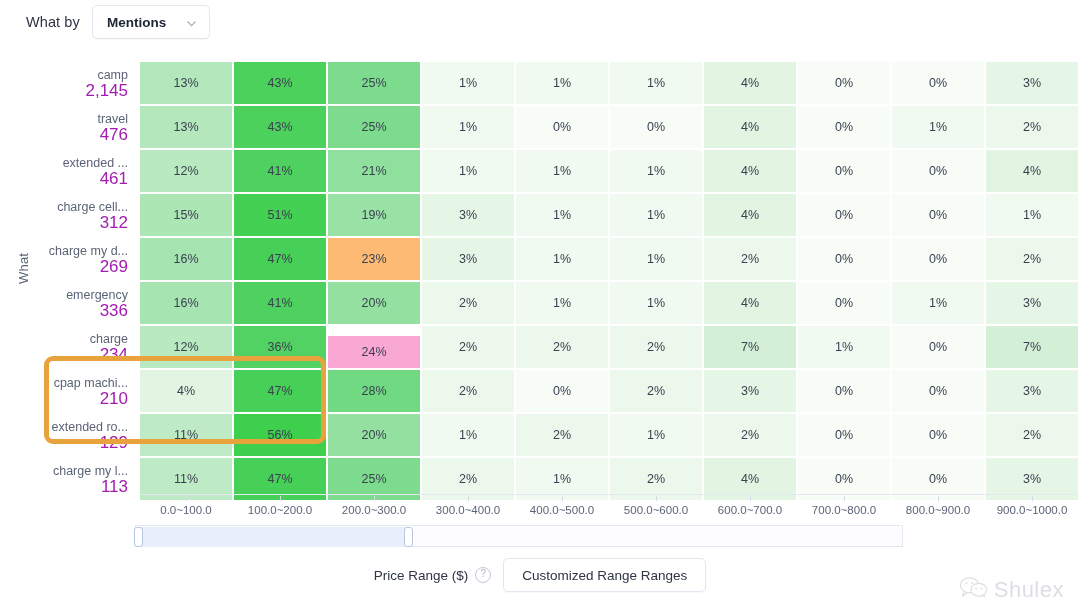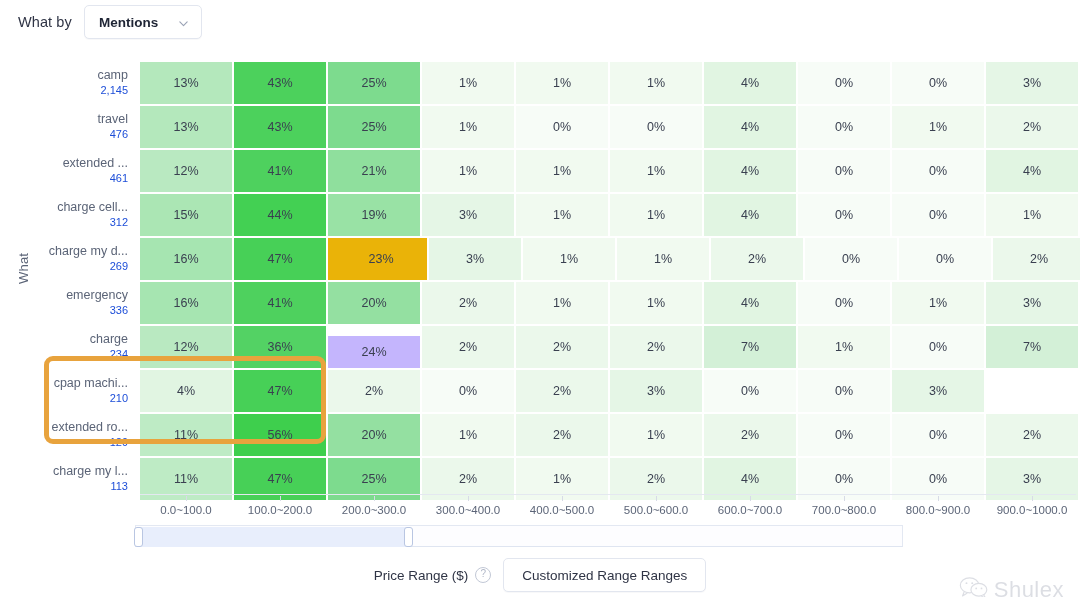--- a/index.html
+++ b/index.html
@@ -25,20 +25,21 @@
     display: flex;
     align-items: center;
     padding-left: 18px;
     box-sizing: border-box;
   }
   .topbar-label {
     font-size: 14.5px;
     color: #2f3445;
     margin-right: 12px;
     letter-spacing: .1px;
+    margin-left: 8px;
   }
   .select-box {
     width: 118px;
     height: 34px;
     border: 1px solid #e2e6ef;
     border-radius: 5px;
     background: #fff;
     display: flex;
     align-items: center;
     justify-content: space-between;
@@ -99,22 +100,22 @@
     line-height: 15px;
   }
   .ylabel .nm {
     font-size: 12.5px;
     color: #5b6477;
     white-space: nowrap;
     overflow: hidden;
     text-overflow: clip;
   }
   .ylabel .ct {
-    font-size: 11px;
-    color: #1d4ed8;
+    font-size: 17px;
+    color: #a21caf;
   }
   .cells { display: flex; }
   .cell {
     width: 92px;
     margin-right: 2px;
     display: flex;
     align-items: center;
     justify-content: center;
     font-size: 12.5px;
     color: #3a4050;
@@ -340,40 +341,40 @@
           <div class="cell" style="background: rgb(225, 245, 226);">4%</div>
         </div>
       </div>
       <div class="row">
         <div class="ylabel">
           <div class="nm">charge cell...</div>
           <div class="ct">312</div>
         </div>
         <div class="cells">
           <div class="cell" style="background: rgb(171, 230, 180);">15%</div>
-          <div class="cell" style="background: rgb(67, 208, 83);">44%</div>
+          <div class="cell" style="background: rgb(67, 208, 83);">51%</div>
           <div class="cell" style="background: rgb(153, 226, 165);">19%</div>
           <div class="cell" style="background: rgb(229, 246, 230);">3%</div>
           <div class="cell" style="background: rgb(241, 250, 240);">1%</div>
           <div class="cell" style="background: rgb(241, 250, 240);">1%</div>
           <div class="cell" style="background: rgb(225, 245, 226);">4%</div>
           <div class="cell" style="background: rgb(247, 252, 247);">0%</div>
           <div class="cell" style="background: rgb(247, 252, 247);">0%</div>
           <div class="cell" style="background: rgb(241, 250, 240);">1%</div>
         </div>
       </div>
       <div class="row">
         <div class="ylabel">
           <div class="nm">charge my d...</div>
           <div class="ct">269</div>
         </div>
         <div class="cells">
           <div class="cell" style="background: rgb(166, 229, 177);">16%</div>
           <div class="cell" style="background: rgb(71, 208, 87);">47%</div>
-          <div class="cell" style="background: #eab308; padding-left: 7px;">23%</div>
+          <div class="cell" style="background: #fdba74;">23%</div>
           <div class="cell" style="background: rgb(229, 246, 230);">3%</div>
           <div class="cell" style="background: rgb(241, 250, 240);">1%</div>
           <div class="cell" style="background: rgb(241, 250, 240);">1%</div>
           <div class="cell" style="background: rgb(235, 248, 235);">2%</div>
           <div class="cell" style="background: rgb(247, 252, 247);">0%</div>
           <div class="cell" style="background: rgb(247, 252, 247);">0%</div>
           <div class="cell" style="background: rgb(235, 248, 235);">2%</div>
         </div>
       </div>
       <div class="row">
@@ -395,38 +396,39 @@
         </div>
       </div>
       <div class="row">
         <div class="ylabel">
           <div class="nm">charge</div>
           <div class="ct">234</div>
         </div>
         <div class="cells">
           <div class="cell" style="background: rgb(185, 233, 193);">12%</div>
           <div class="cell" style="background: rgb(83, 210, 100);">36%</div>
-          <div class="cell" style="background: #c4b5fd; margin-top: 10px;">24%</div>
+          <div class="cell" style="background: #f9a8d4; margin-top: 10px;">24%</div>
           <div class="cell" style="background: rgb(235, 248, 235);">2%</div>
           <div class="cell" style="background: rgb(235, 248, 235);">2%</div>
           <div class="cell" style="background: rgb(235, 248, 235);">2%</div>
           <div class="cell" style="background: rgb(211, 240, 215);">7%</div>
           <div class="cell" style="background: rgb(241, 250, 240);">1%</div>
           <div class="cell" style="background: rgb(247, 252, 247);">0%</div>
           <div class="cell" style="background: rgb(211, 240, 215);">7%</div>
         </div>
       </div>
       <div class="row">
         <div class="ylabel">
           <div class="nm">cpap machi...</div>
           <div class="ct">210</div>
         </div>
         <div class="cells">
           <div class="cell" style="background: rgb(225, 245, 226);">4%</div>
           <div class="cell" style="background: rgb(71, 208, 87);">47%</div>
+          <div class="cell" style="background: rgb(114, 217, 131);">28%</div>
           <div class="cell" style="background: rgb(235, 248, 235);">2%</div>
           <div class="cell" style="background: rgb(247, 252, 247);">0%</div>
           <div class="cell" style="background: rgb(235, 248, 235);">2%</div>
           <div class="cell" style="background: rgb(229, 246, 230);">3%</div>
           <div class="cell" style="background: rgb(247, 252, 247);">0%</div>
           <div class="cell" style="background: rgb(247, 252, 247);">0%</div>
           <div class="cell" style="background: rgb(229, 246, 230);">3%</div>
         </div>
       </div>
       <div class="row">

